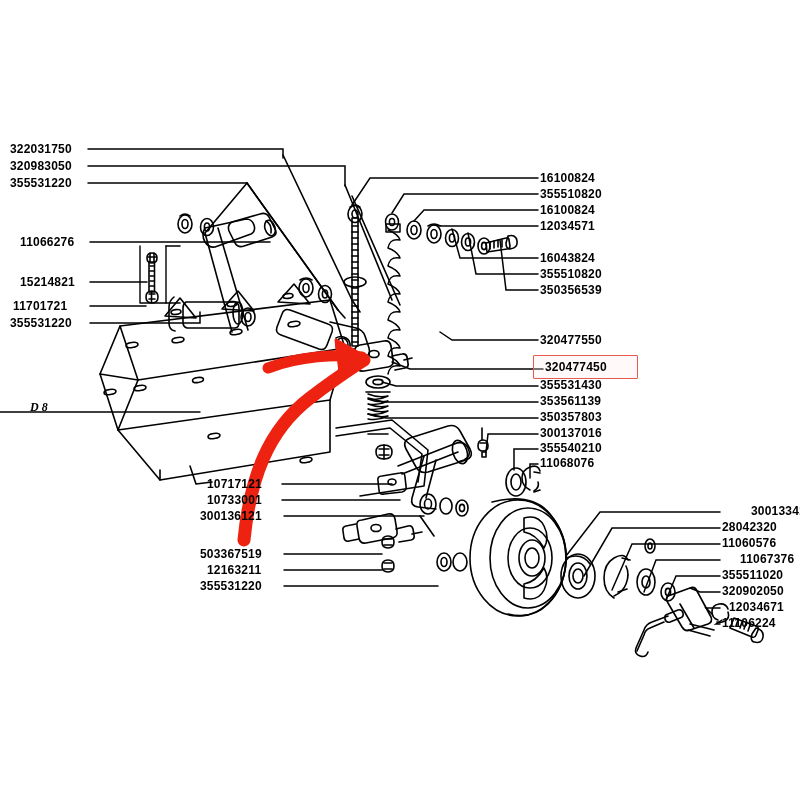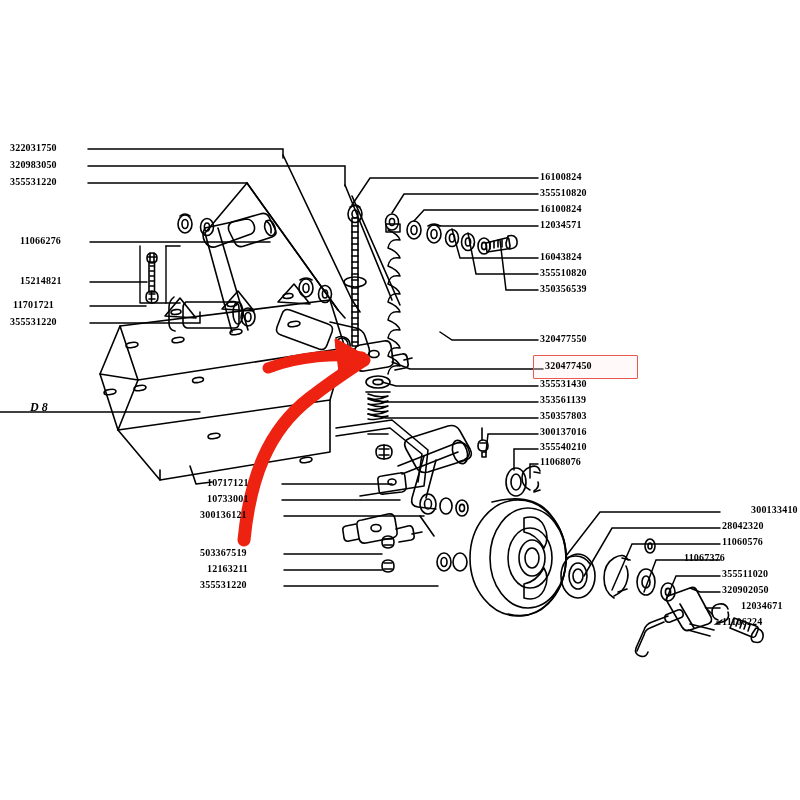--- a/index.html
+++ b/index.html
@@ -18,22 +18,22 @@
   }
   .layer {
     position: absolute;
     left: 0;
     top: 0;
     width: 800px;
     height: 800px;
   }
   .label {
     position: absolute;
-    font-family: Liberation Serif, serif;
-    font-size: 10px;
+    font-family: Liberation Sans, sans-serif;
+    font-size: 12px;
     font-weight: bold;
     color: #000000;
     letter-spacing: 0.2px;
     white-space: nowrap;
     line-height: 1;
   }
   .section-tag {
     position: absolute;
     font-family: "Liberation Serif", serif;
     font-style: italic;
@@ -416,21 +416,21 @@
     <div class="label" style="left:540px; top:379px;">355531430</div>
     <div class="label" style="left:540px; top:395px;">353561139</div>
     <div class="label" style="left:540px; top:411px;">350357803</div>
     <div class="label" style="left:540px; top:427px;">300137016</div>
     <div class="label" style="left:540px; top:442px;">355540210</div>
     <div class="label" style="left:540px; top:457px;">11068076</div>
 
     <div class="label" style="left:722px; top:505px;margin-left:29px;">300133410</div>
     <div class="label" style="left:722px; top:521px;">28042320</div>
     <div class="label" style="left:722px; top:537px;">11060576</div>
-    <div class="label" style="left:684px; top:553px;text-align:center;">11067376</div>
+    <div class="label" style="left:740px; top:553px;text-align:center;">11067376</div>
     <div class="label" style="left:722px; top:569px;">355511020</div>
     <div class="label" style="left:722px; top:585px;">320902050</div>
-    <div class="label" style="left:729px; top:601px;margin-left:12px;">12034671</div>
+    <div class="label" style="left:729px; top:601px;">12034671</div>
     <div class="label" style="left:722px; top:617px;">11106224</div>
 
   </div>
 
 </div>
 
 </body></html>

